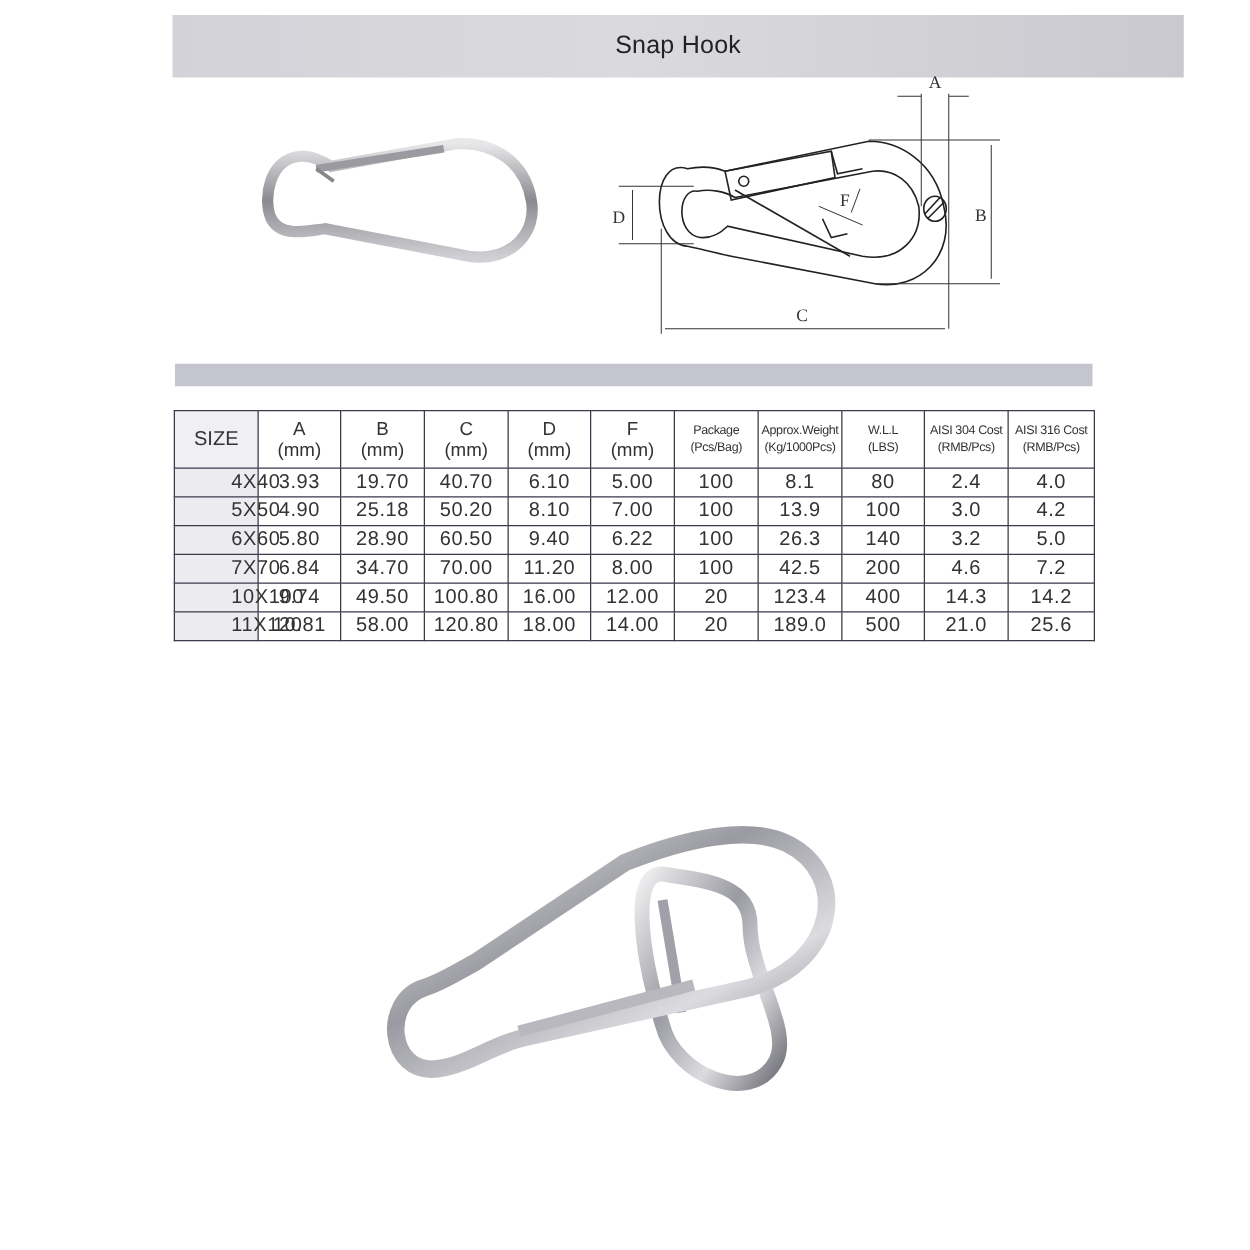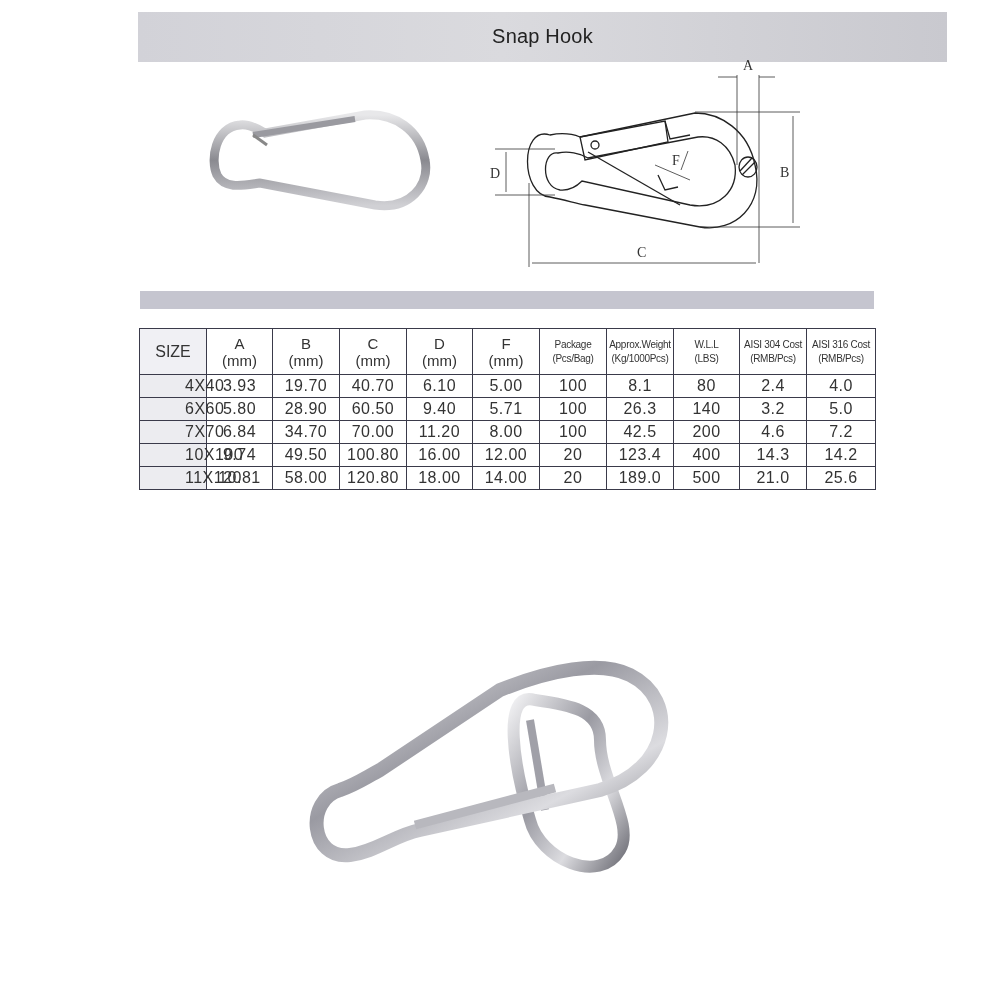--- a/index.html
+++ b/index.html
@@ -123,26 +123,39 @@
       <td>40.70</td>
       <td>6.10</td>
       <td>5.00</td>
       <td>100</td>
       <td>8.1</td>
       <td>80</td>
       <td>2.4</td>
       <td>4.0</td>
     </tr>
     <tr>
+      <td class="size">5X50</td>
+      <td>4.90</td>
+      <td>25.18</td>
+      <td>50.20</td>
+      <td>8.10</td>
+      <td>7.00</td>
+      <td>100</td>
+      <td>13.9</td>
+      <td>100</td>
+      <td>3.0</td>
+      <td>4.2</td>
+    </tr>
+    <tr>
       <td class="size">6X60</td>
       <td>5.80</td>
       <td>28.90</td>
       <td>60.50</td>
       <td>9.40</td>
-      <td>5.71</td>
+      <td>6.22</td>
       <td>100</td>
       <td>26.3</td>
       <td>140</td>
       <td>3.2</td>
       <td>5.0</td>
     </tr>
     <tr>
       <td class="size">7X70</td>
       <td>6.84</td>
       <td>34.70</td>

